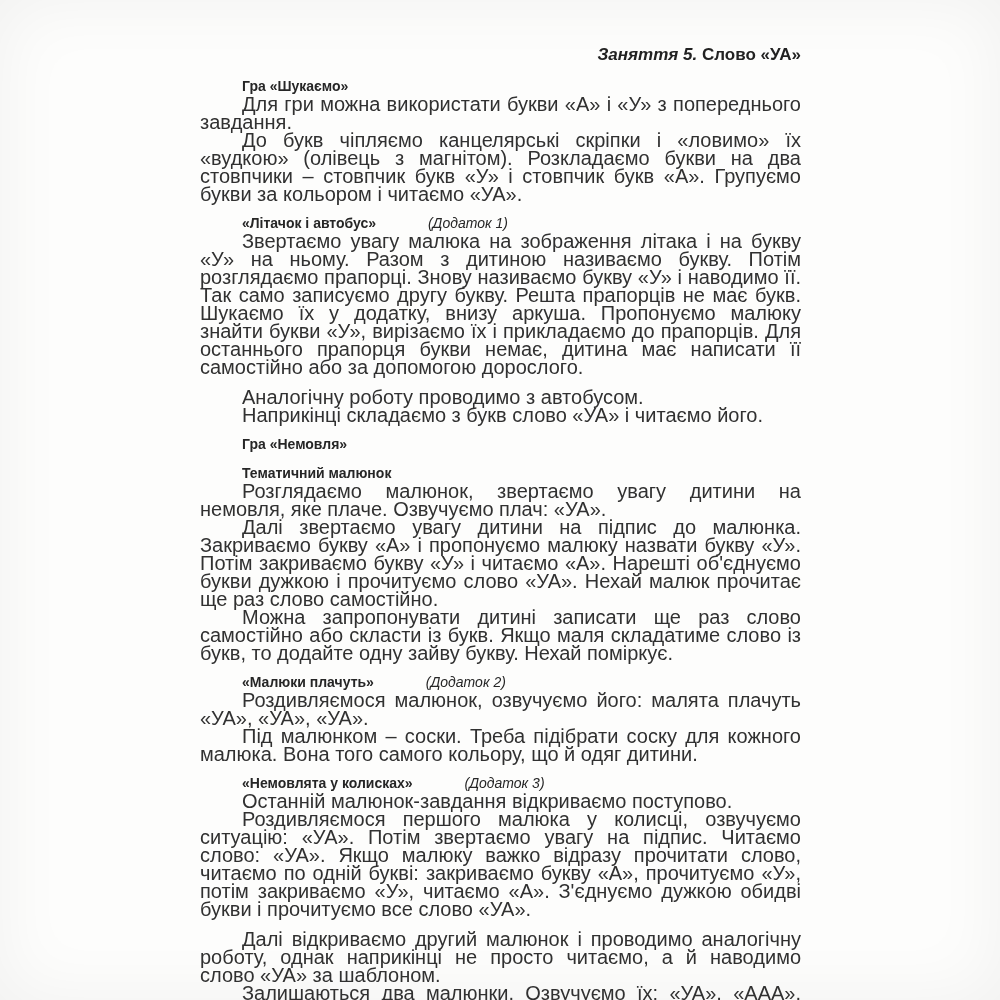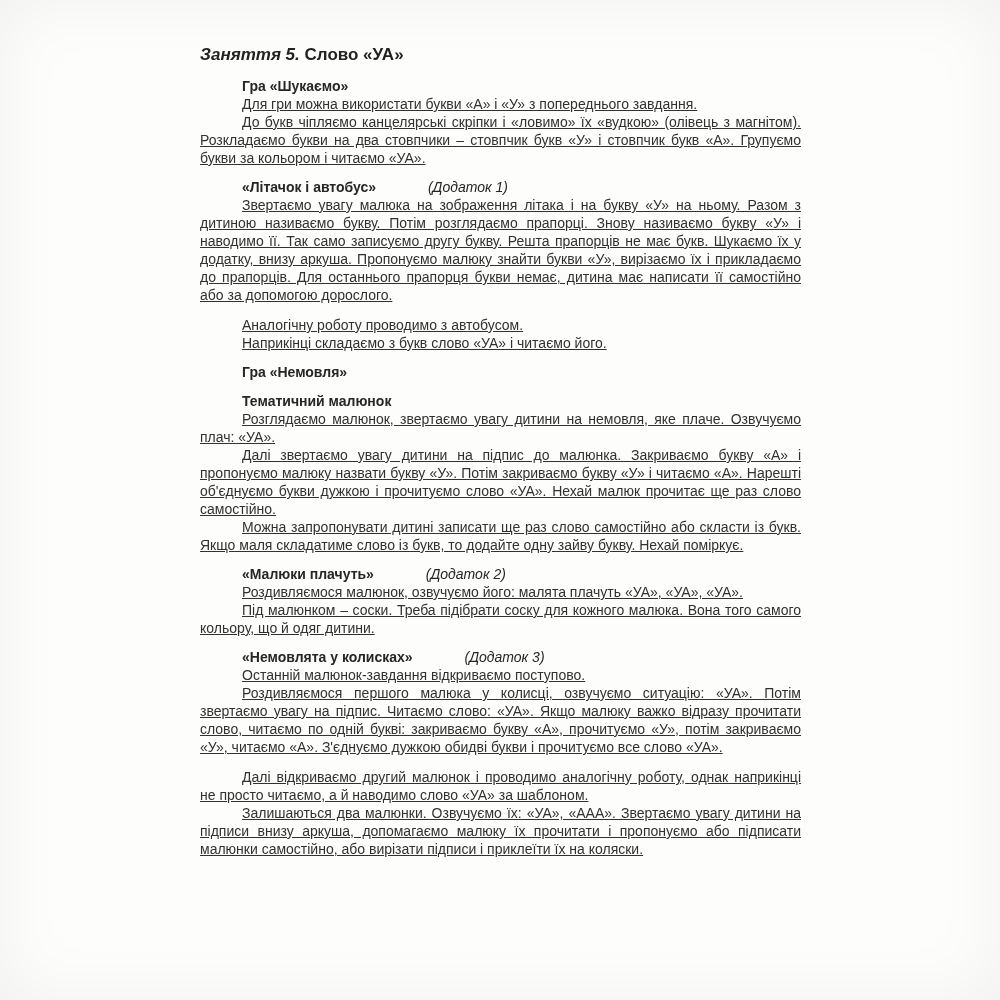--- a/index.html
+++ b/index.html
@@ -15,44 +15,43 @@
     color: #2e2e2e;
     box-shadow: inset 0 0 70px rgba(0,0,0,0.05);
     overflow: hidden;
   }
   .content {
     position: absolute;
     left: 200px; top: 44px;
     width: 601px;
   }
   .doc-title {
-    text-align: left;
+    text-align: right;
     font-size: 17px;
     font-weight: bold;
     line-height: 22px;
     margin-bottom: 10px;
     color: #222;
   }
   .doc-title .ti { font-style: italic; }
   .sec { margin-top: 11px; }
   .h {
     font-size: 14px;
     font-weight: bold;
     line-height: 18px;
     text-indent: 42px;
     color: #262626;
   }
   .h .hs { font-style: italic; font-weight: normal; margin-left: 48px; }
   .p {
-    font-size: 14px;
+    font-size: 20px;
     line-height: 18px;
     text-align: justify;
     text-indent: 42px;
     color: #313131;
-    text-decoration: underline;
   }
   .p.gap { margin-top: 12px; }
 </style>
 </head>
 <body>
 
 <div class="page">
   <div class="content">
 
     <h1 class="doc-title"><span class="ti">Заняття 5.</span><span> Слово «УА»</span></h1>

